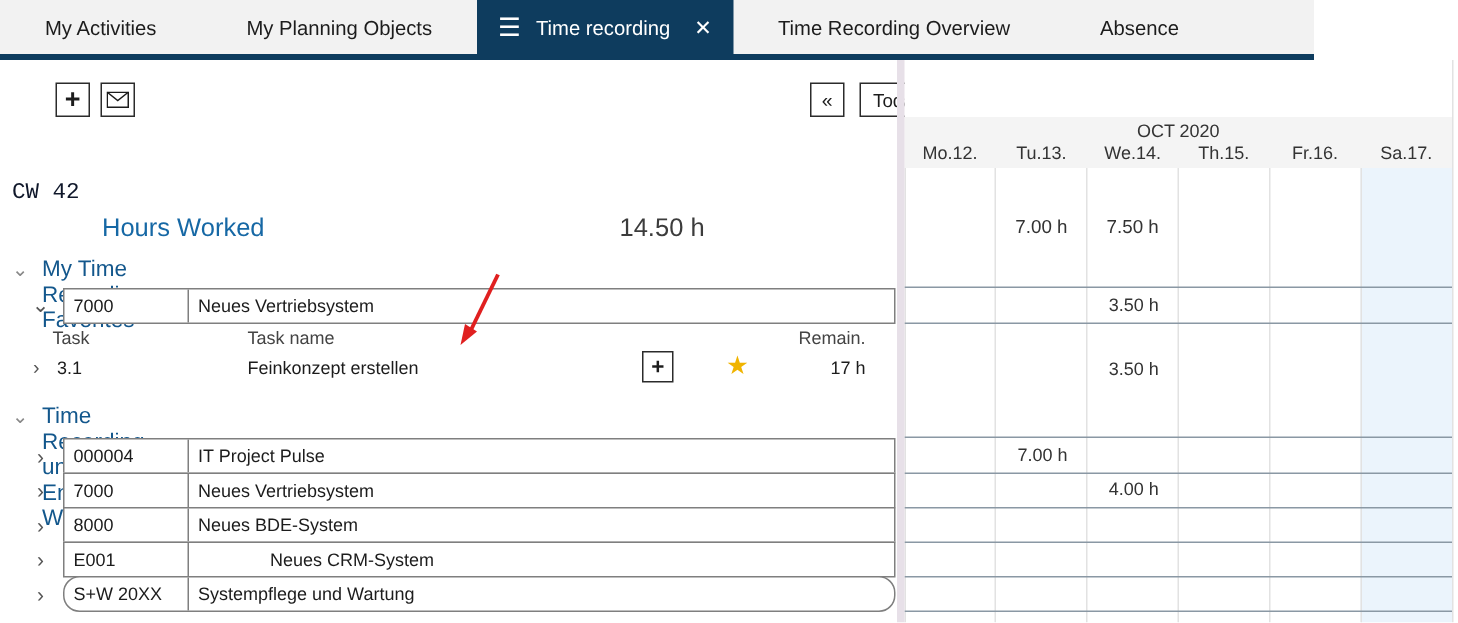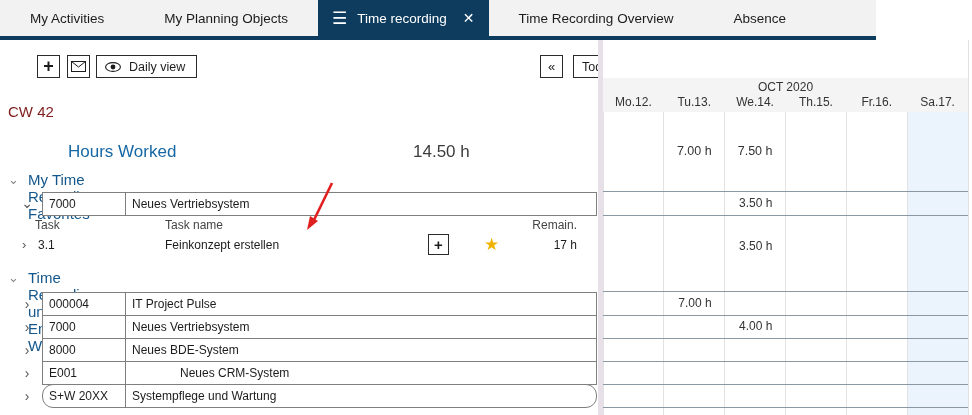--- a/index.html
+++ b/index.html
@@ -29,21 +29,21 @@
 
   
   .left-panel { position:absolute; left:0; top:0; width:598px; height:375px; }
   .tbl-header { position:absolute; left:0; top:55px; width:598px; height:20px; background:#f4f4f4;
     font-size:12px; color:#333; line-height:20px; }
   .tbl-header .h-project { position:absolute; left:30px; }
   .tbl-header .h-sort { position:absolute; left:140px; }
   .tbl-header .h-sort .tri { color:#2d5f8a; font-size:8px; vertical-align:1px; }
   .tbl-header .h-pname { position:absolute; left:172px; }
 
-  .cw-label { position:absolute; left:8px; top:63px; font-size:15px; color:#7f1d1d; }
+  .cw-label { position:absolute; left:8px; top:80px; font-size:15px; color:#0f172a;font-family:Liberation Mono, monospace; }
   .hours-row-label { position:absolute; left:68px; top:102px; font-size:17px; color:#1668a5; }
   .hours-row-total { position:absolute; left:413px; top:102px; font-size:17px; color:#3c3c3c; }
 
   .section-head { position:absolute; left:0; height:20px; font-size:15px; color:#13578c; }
   .section-head .chev { position:absolute; left:8px; top:1px; font-size:13px; color:#888; }
   .section-head .sec-title { position:absolute; left:28px; top:0; }
   .sec-fav { top:131px; } .sec-week { top:229px; }
 
   .row-chev { position:absolute; left:20px; width:14px; font-size:14px; color:#555; text-align:center; }
   .prj-row { position:absolute; left:42px; width:555px; height:24px; border:1px solid #7f7f7f;
@@ -119,27 +119,20 @@
 
       <div class="btn btn-add">
         <span>+</span>
       </div>
       <div class="btn btn-mail">
         <svg width="15" height="11" viewBox="0 0 15 11">
           <rect x="0.5" y="0.5" width="14" height="10" fill="none" stroke="#1c1c1c"></rect>
           <path d="M0.5 0.5 L7.5 6 L14.5 0.5" fill="none" stroke="#1c1c1c"></path>
         </svg>
       </div>
-      <div class="btn btn-view">
-        <svg width="16" height="10" viewBox="0 0 16 10">
-          <ellipse cx="8" cy="5" rx="7.4" ry="4.4" fill="none" stroke="#1c1c1c" stroke-width="1.1"></ellipse>
-          <circle cx="8" cy="5" r="2.4" fill="#1c1c1c"></circle>
-        </svg>
-        <span>Daily view</span>
-      </div>
       <div class="btn btn-prev">
         <span>«</span>
       </div>
       <div class="btn btn-today">
         <span>Today</span>
       </div>
 
 
       <div class="cw-label">CW 42</div>
       <div class="hours-row-label">Hours Worked</div>

